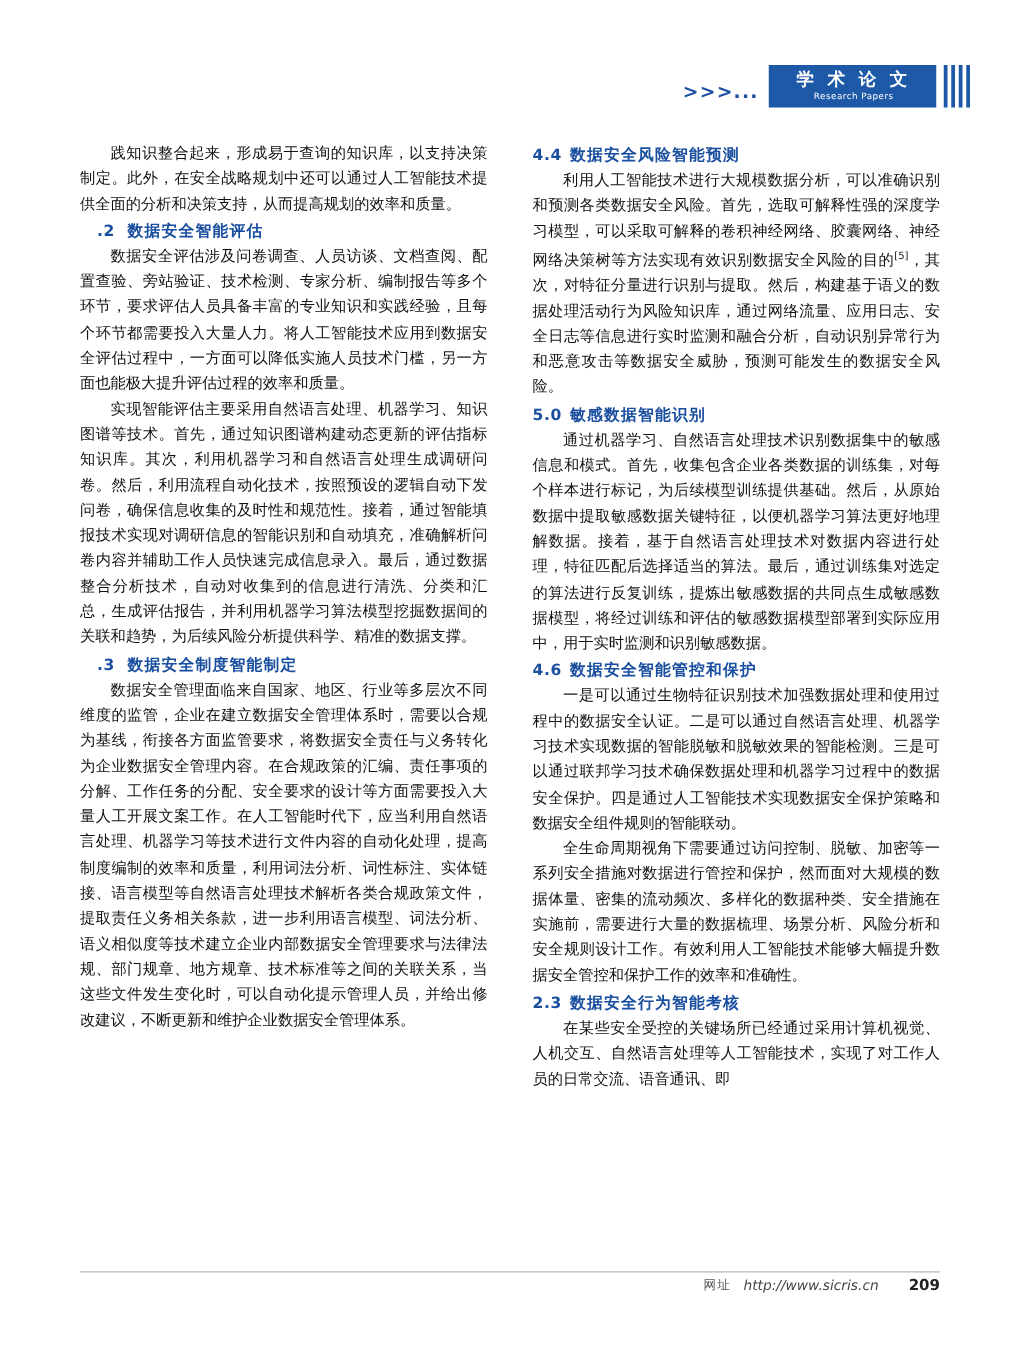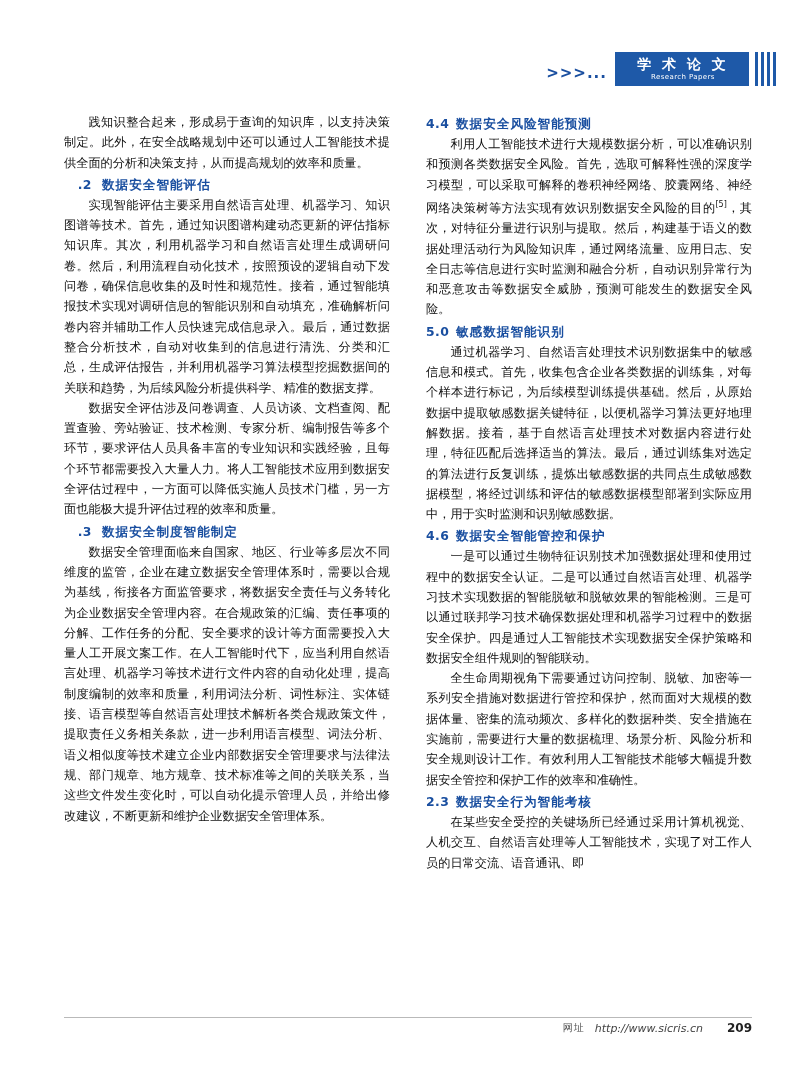--- a/index.html
+++ b/index.html
@@ -201,22 +201,22 @@
   <div class="columns">
 
     <div class="col">
       <p>践知识整合起来，形成易于查询的知识库，以支持决策制定。此外，在安全战略规划中还可以通过人工智能技术提供全面的分析和决策支持，从而提高规划的效率和质量。</p>
 
       <div class="heading">
         <span class="num right">.2</span>
         <span class="txt">数据安全智能评估</span>
       </div>
 
+      <p>数据安全评估涉及问卷调查、人员访谈、文档查阅、配置查验、旁站验证、技术检测、专家分析、编制报告等多个环节，要求评估人员具备丰富的专业知识和实践经验，且每个环节都需要投入大量人力。将人工智能技术应用到数据安全评估过程中，一方面可以降低实施人员技术门槛，另一方面也能极大提升评估过程的效率和质量。</p>
       <p>实现智能评估主要采用自然语言处理、机器学习、知识图谱等技术。首先，通过知识图谱构建动态更新的评估指标知识库。其次，利用机器学习和自然语言处理生成调研问卷。然后，利用流程自动化技术，按照预设的逻辑自动下发问卷，确保信息收集的及时性和规范性。接着，通过智能填报技术实现对调研信息的智能识别和自动填充，准确解析问卷内容并辅助工作人员快速完成信息录入。最后，通过数据整合分析技术，自动对收集到的信息进行清洗、分类和汇总，生成评估报告，并利用机器学习算法模型挖掘数据间的关联和趋势，为后续风险分析提供科学、精准的数据支撑。</p>
-      <p>数据安全评估涉及问卷调查、人员访谈、文档查阅、配置查验、旁站验证、技术检测、专家分析、编制报告等多个环节，要求评估人员具备丰富的专业知识和实践经验，且每个环节都需要投入大量人力。将人工智能技术应用到数据安全评估过程中，一方面可以降低实施人员技术门槛，另一方面也能极大提升评估过程的效率和质量。</p>
 
       <div class="heading">
         <span class="num right">.3</span>
         <span class="txt">数据安全制度智能制定</span>
       </div>
 
       <p>数据安全管理面临来自国家、地区、行业等多层次不同维度的监管，企业在建立数据安全管理体系时，需要以合规为基线，衔接各方面监管要求，将数据安全责任与义务转化为企业数据安全管理内容。在合规政策的汇编、责任事项的分解、工作任务的分配、安全要求的设计等方面需要投入大量人工开展文案工作。在人工智能时代下，应当利用自然语言处理、机器学习等技术进行文件内容的自动化处理，提高制度编制的效率和质量，利用词法分析、词性标注、实体链接、语言模型等自然语言处理技术解析各类合规政策文件，提取责任义务相关条款，进一步利用语言模型、词法分析、语义相似度等技术建立企业内部数据安全管理要求与法律法规、部门规章、地方规章、技术标准等之间的关联关系，当这些文件发生变化时，可以自动化提示管理人员，并给出修改建议，不断更新和维护企业数据安全管理体系。</p>
     </div>
 
     <div class="col">

